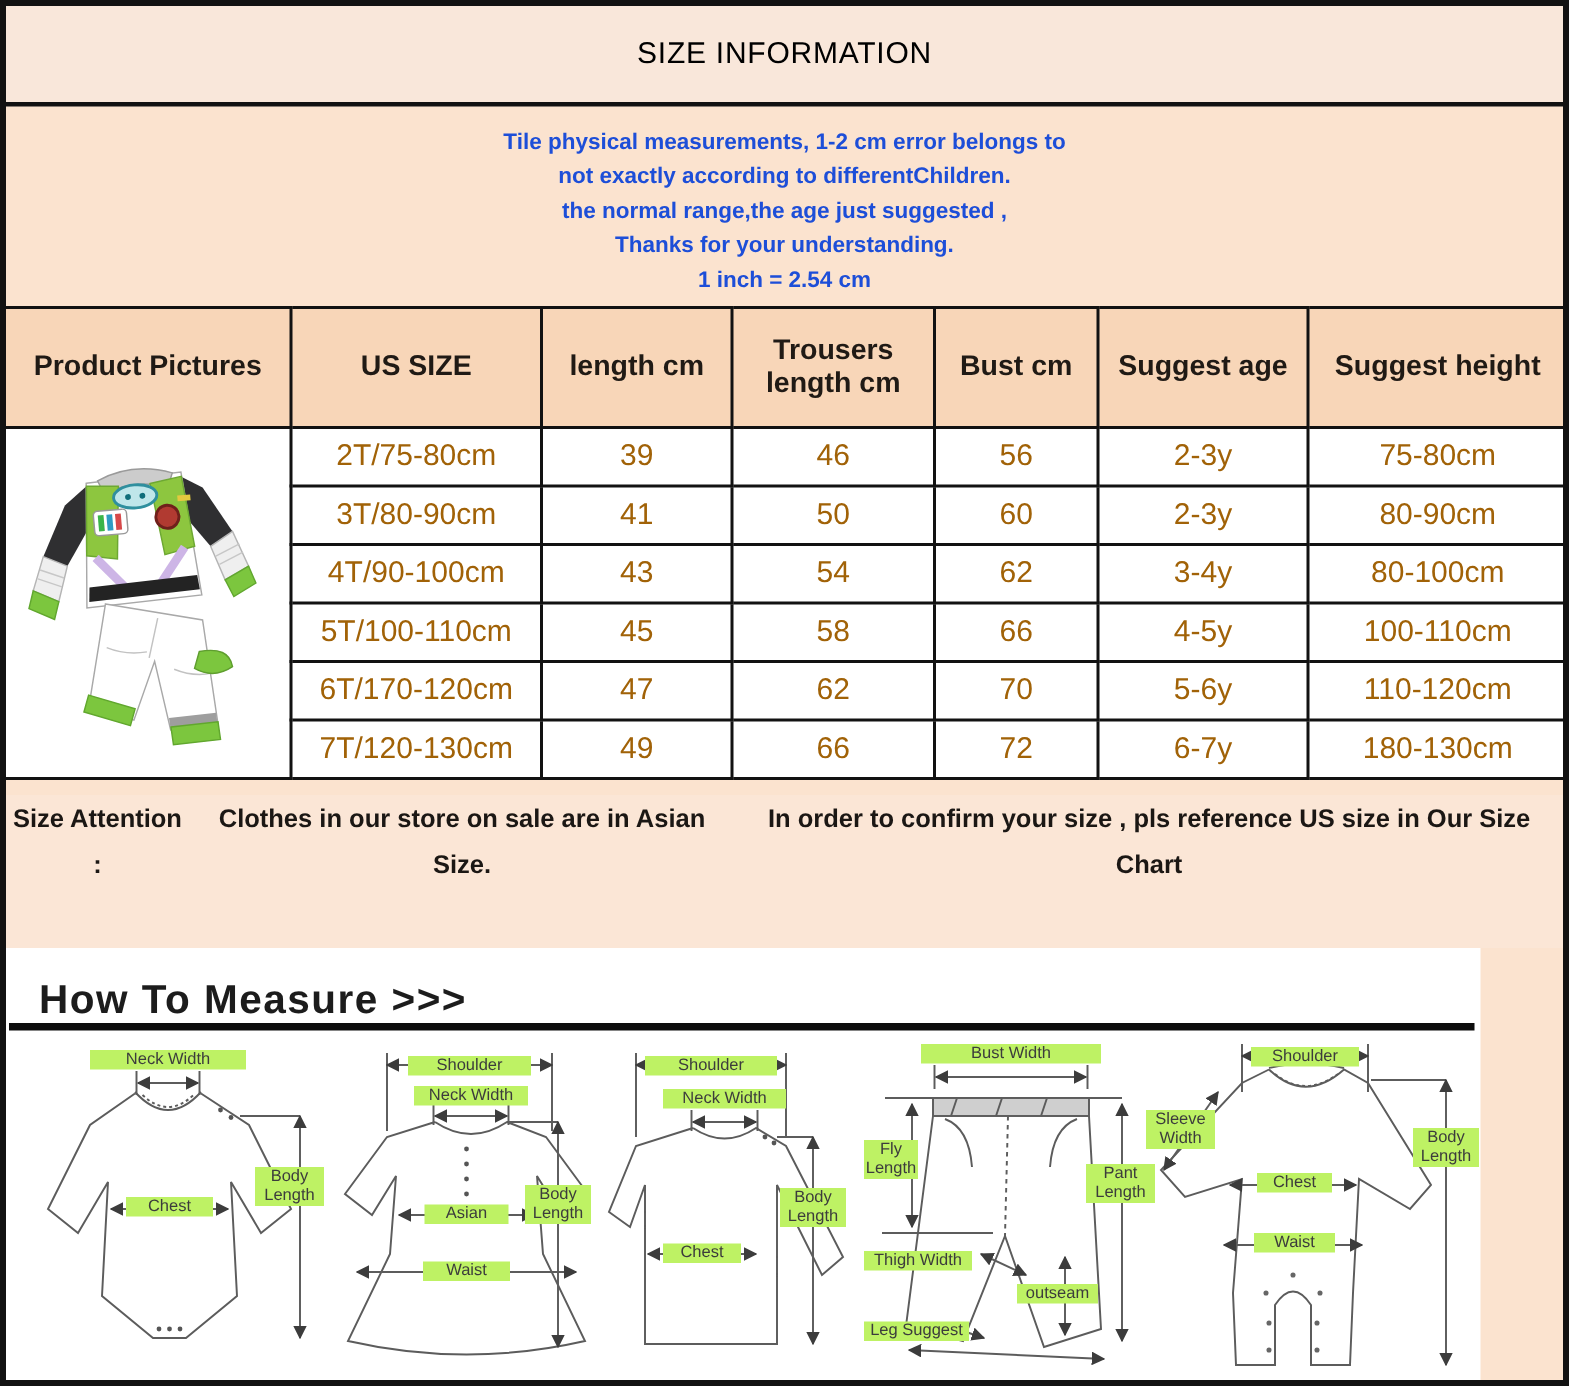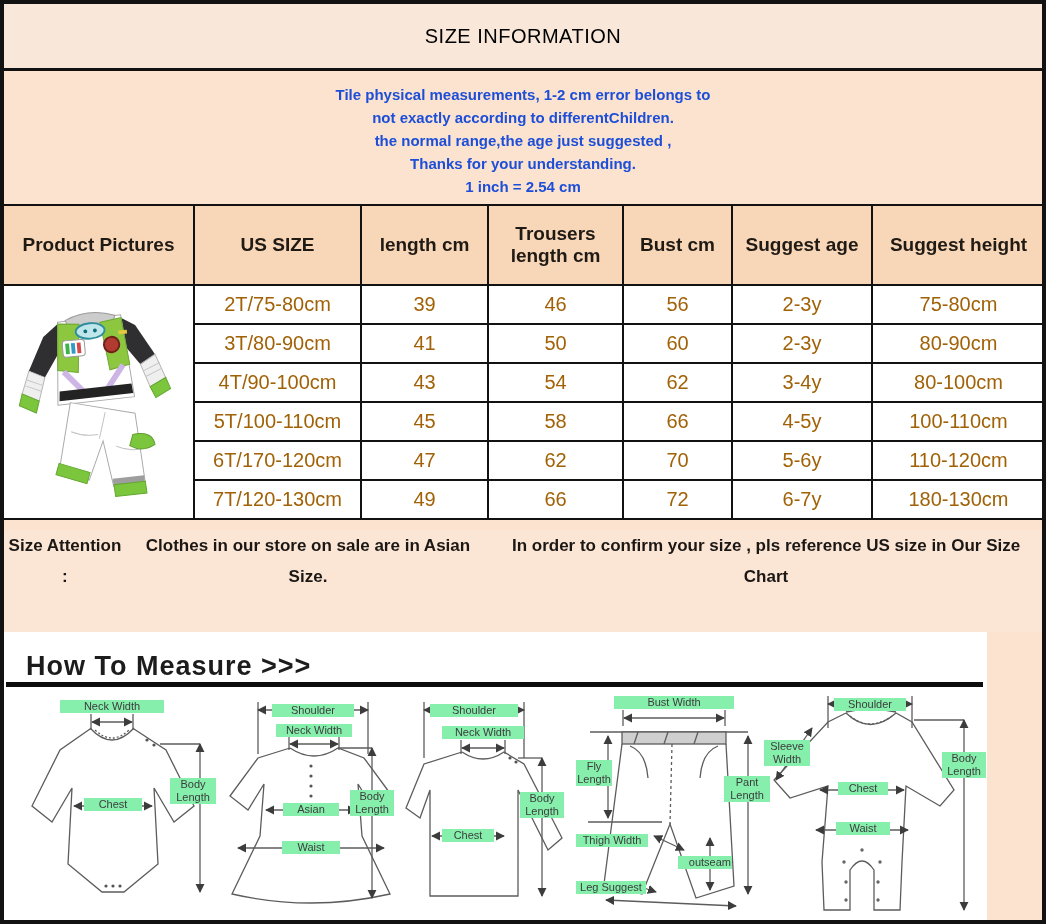--- a/index.html
+++ b/index.html
@@ -33,21 +33,21 @@
 
   
   .measure-sec { position:absolute; left:0; top:628px; width:983px; height:288px; background:#ffffff; }
   .measure-heading { position:absolute; left:22px; top:8px; font-size:27px; font-weight:bold;
                      letter-spacing:1px; color:#1c1c1c;margin-top:11px; }
   .measure-rule { position:absolute; left:2px; top:50px; width:977px; height:5px; background:#0d0d0d; }
   .diag { position:absolute; top:60px; height:224px; }
   .diag svg { position:absolute; left:0; top:0; }
   .diag .art { stroke:#5c5c5c; stroke-width:1.3; fill:none; }
   .lbl { position:absolute; font-size:11px; line-height:1.2; color:#3c3c3c; text-align:center;
-         background:#86efac; padding:0 1px; }
+         background:#bef264; padding:0 1px; }
 </style>
 </head>
 <body>
 
 <svg width="0" height="0" style="position:absolute">
   <defs>
     <marker id="ah" viewBox="0 0 10 10" refX="9" refY="5" markerWidth="7" markerHeight="7" orient="auto-start-reverse">
       <path d="M0,0 L10,5 L0,10 z" fill="#3c3c3c"></path>
     </marker>
   </defs>
@@ -290,21 +290,21 @@
           <line x1="78" y1="144" x2="108" y2="158" marker-start="url(#ah)" marker-end="url(#ah)"></line>
           <line x1="134" y1="146" x2="134" y2="198" marker-start="url(#ah)" marker-end="url(#ah)"></line>
           <line x1="68" y1="196" x2="80" y2="200" marker-end="url(#ah)"></line>
           <line x1="30" y1="208" x2="160" y2="214" marker-start="url(#ah)" marker-end="url(#ah)"></line>
         </g>
       </svg>
       <div class="lbl" style="left:38px; top:4px; width:120px;">Bust Width</div>
       <div class="lbl" style="left:0px; top:68px; width:36px;">Fly Length</div>
       <div class="lbl" style="left:148px; top:84px; width:46px;">Pant Length</div>
       <div class="lbl" style="left:0px; top:142px; width:72px;">Thigh Width</div>
-      <div class="lbl" style="left:102px; top:164px; width:54px;text-align:right;">outseam</div>
+      <div class="lbl" style="left:102px; top:164px; width:54px;">outseam</div>
       <div class="lbl" style="left:0px; top:189px; width:70px;">Leg Suggest</div>
     </div>
 
     <div class="diag" style="left:760px; width:221px;">
       <svg width="221" height="224" viewBox="0 0 221 224">
         <g class="art">
           <line x1="64" y1="4" x2="64" y2="36"></line>
           <line x1="148" y1="4" x2="148" y2="36"></line>
           <line x1="64" y1="12" x2="148" y2="12" marker-start="url(#ah)" marker-end="url(#ah)"></line>
           <path d="M82,20 Q106,14 132,20"></path>

